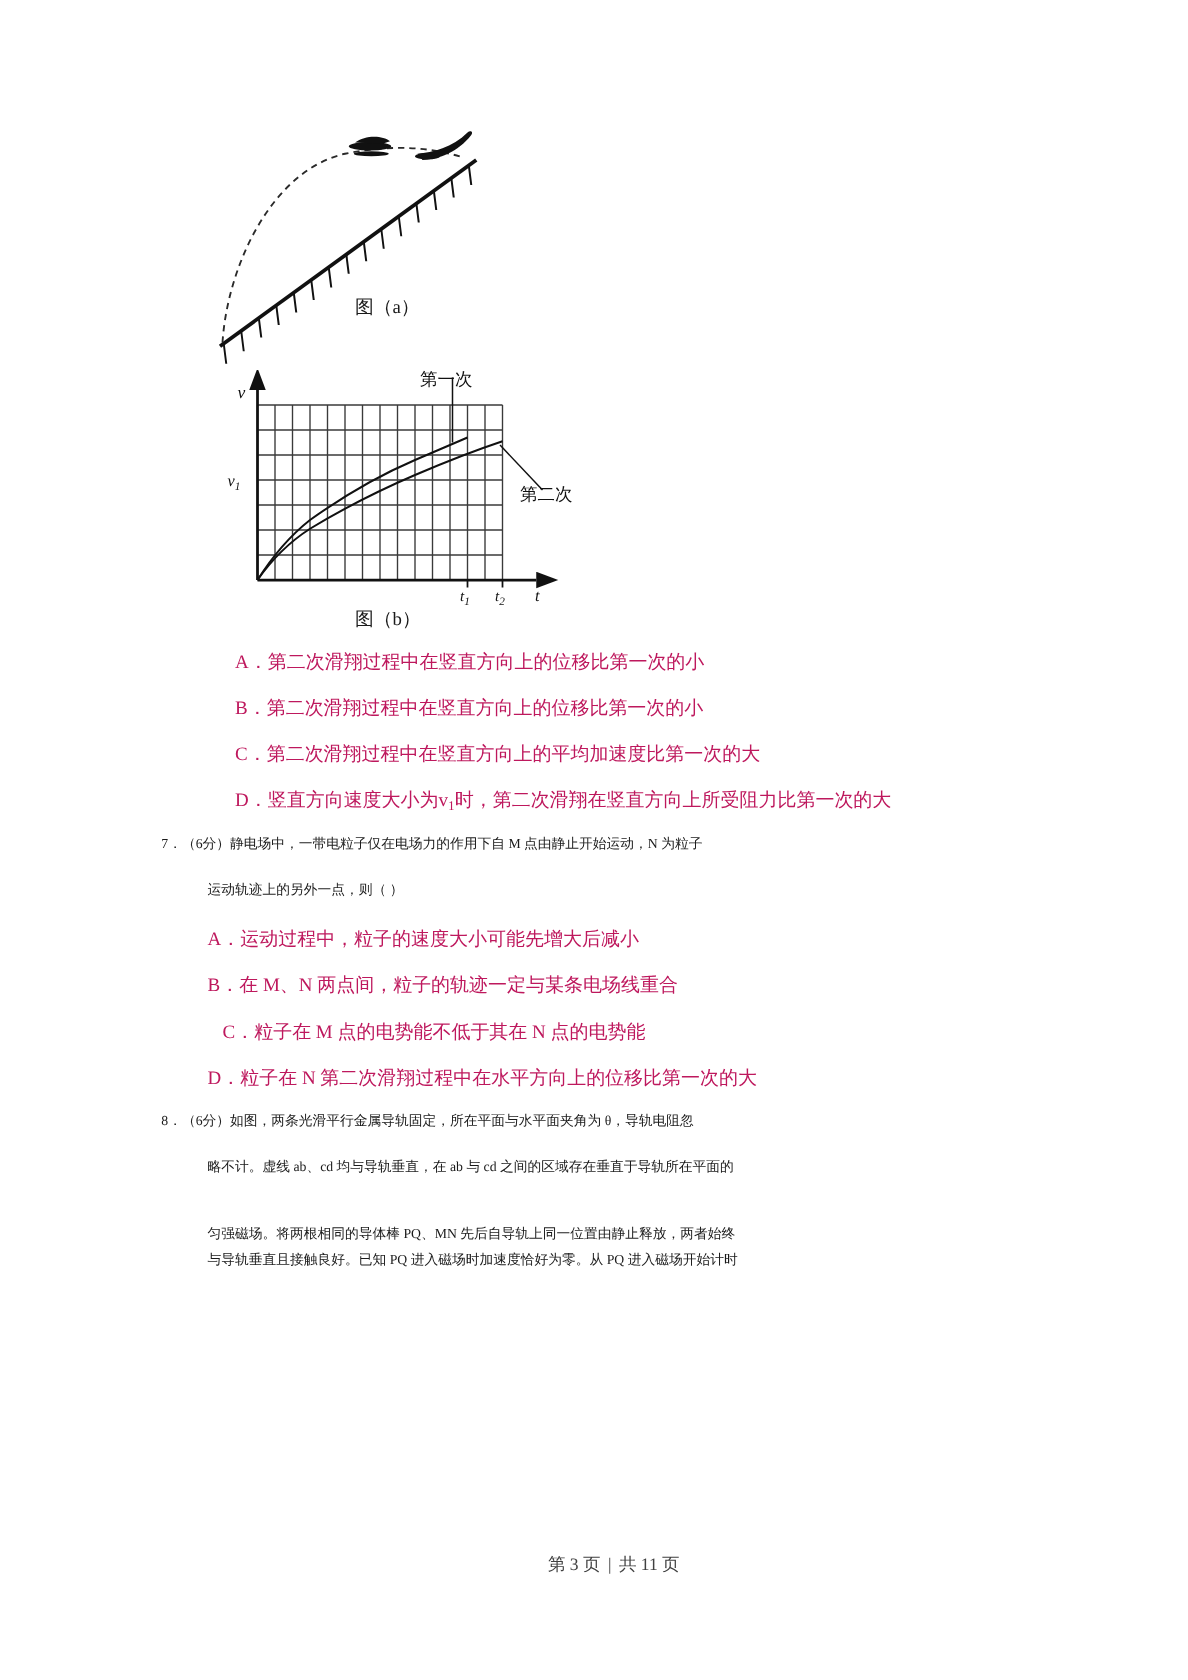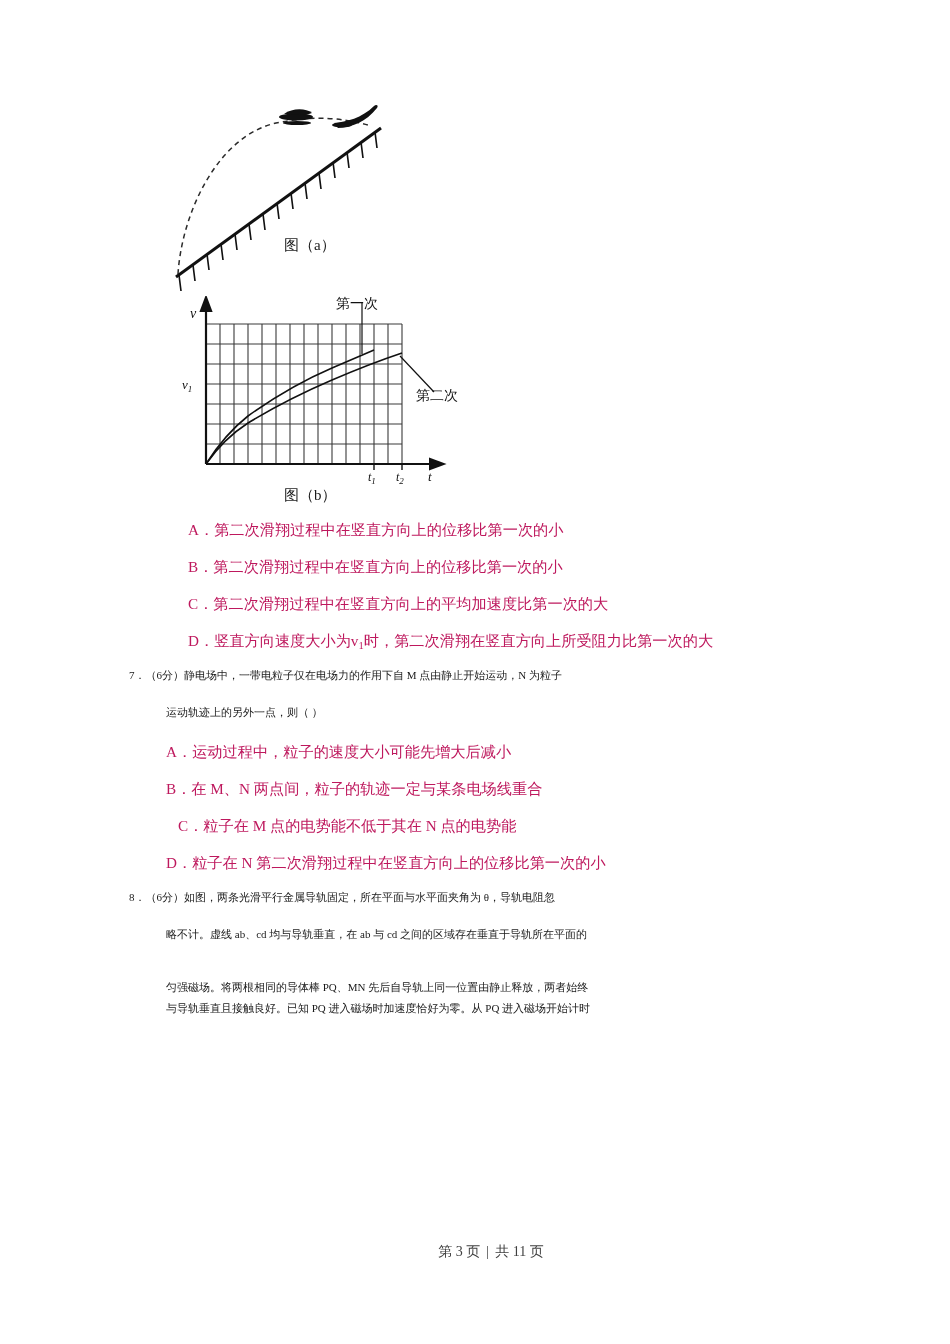--- a/index.html
+++ b/index.html
@@ -225,21 +225,21 @@
   <div class="opt" style="left:150px; top:744px;">
     <span class="lbl">A．</span><span>运动过程中，粒子的速度大小可能先增大后减小</span>
   </div>
   <div class="opt" style="left:150px; top:781px;">
     <span class="lbl">B．</span><span>在 M、N 两点间，粒子的轨迹一定与某条电场线重合</span>
   </div>
   <div class="opt" style="left:150px; top:818px;margin-left:12px;">
     <span class="lbl">C．</span><span>粒子在 M 点的电势能不低于其在 N 点的电势能</span>
   </div>
   <div class="opt" style="left:150px; top:855px;">
-    <span class="lbl">D．</span><span>粒子在 N 第二次滑翔过程中在竖直方向上的位移比第一次的小</span>
+    <span class="lbl">D．</span><span>粒子在 N 第二次滑翔过程中在水平方向上的位移比第一次的大</span>
   </div>
 
   <div class="qline" style="left:113px; top:892px;">
     <span>8．</span><span>（6分）</span><span>如图，两条光滑平行金属导轨固定，所在平面与水平面夹角为 θ，导轨电阻忽</span>
   </div>
   <div class="qline" style="left:150px; top:929px;">略不计。虚线 ab、cd 均与导轨垂直，在 ab 与 cd 之间的区域存在垂直于导轨所在平面的</div>
   <div class="qline" style="left:150px; top:966px;margin-top:16px;">匀强磁场。将两根相同的导体棒 PQ、MN 先后自导轨上同一位置由静止释放，两者始终</div>
   <div class="qline" style="left:150px; top:1003px;">与导轨垂直且接触良好。已知 PQ 进入磁场时加速度恰好为零。从 PQ 进入磁场开始计时</div>
 
   <div id="page-footer">

